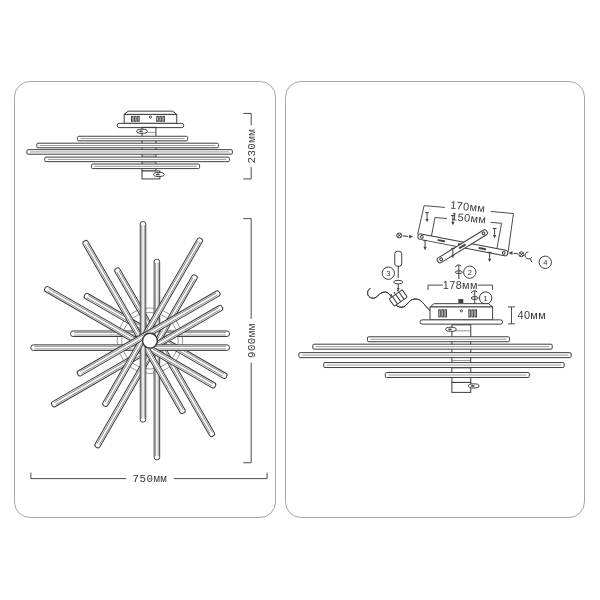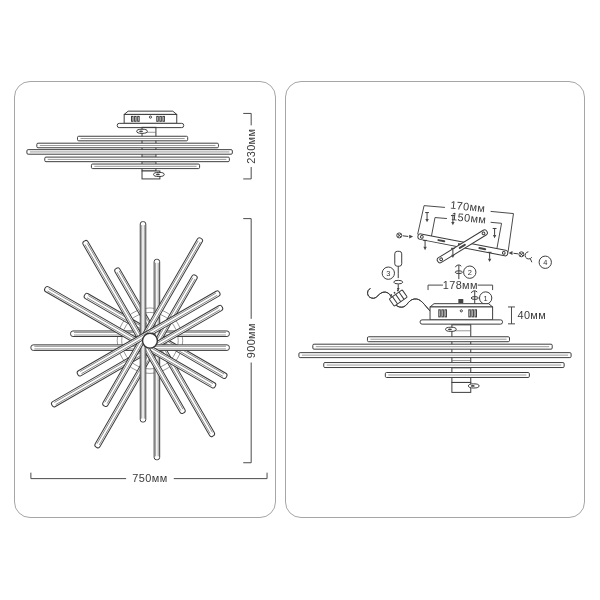--- a/index.html
+++ b/index.html
@@ -1,18 +1,18 @@
 <!DOCTYPE html>
 <html><head>
 <meta charset="utf-8">
 <style>
   html,body{margin:0;padding:0;background:#ffffff;}
   body{width:600px;height:600px;position:relative;font-family:"Liberation Sans",sans-serif;}
   .panel{position:absolute;background:#fff;border:1.5px solid #a6a6a6;border-radius:16px;box-sizing:border-box;}
-  #panel-left{left:14px;top:81px;width:262px;height:437px;}
+  #panel-left{left:14px;top:81px;width:262px;height:437px;font-family:Liberation Mono, monospace;}
   #panel-right{left:285px;top:81px;width:300px;height:437px;}
   .panel svg{position:absolute;left:0;top:0;width:100%;height:100%;}
   .art{stroke:#3c3c3c;stroke-width:1;fill:#ffffff;}
   .lnz{stroke:#3c3c3c;stroke-width:1;fill:none;}
   .thin{stroke:#6a6a6a;stroke-width:.7;fill:none;}
   .dimln{stroke:#4a4a4a;stroke-width:1;fill:none;}
   .dim{font-size:11px;fill:#3a3a3a;letter-spacing:.4px;}
   .callout-txt{font-size:7.5px;fill:#333;}
   .dark{fill:#454545;stroke:none;}
 </style>

